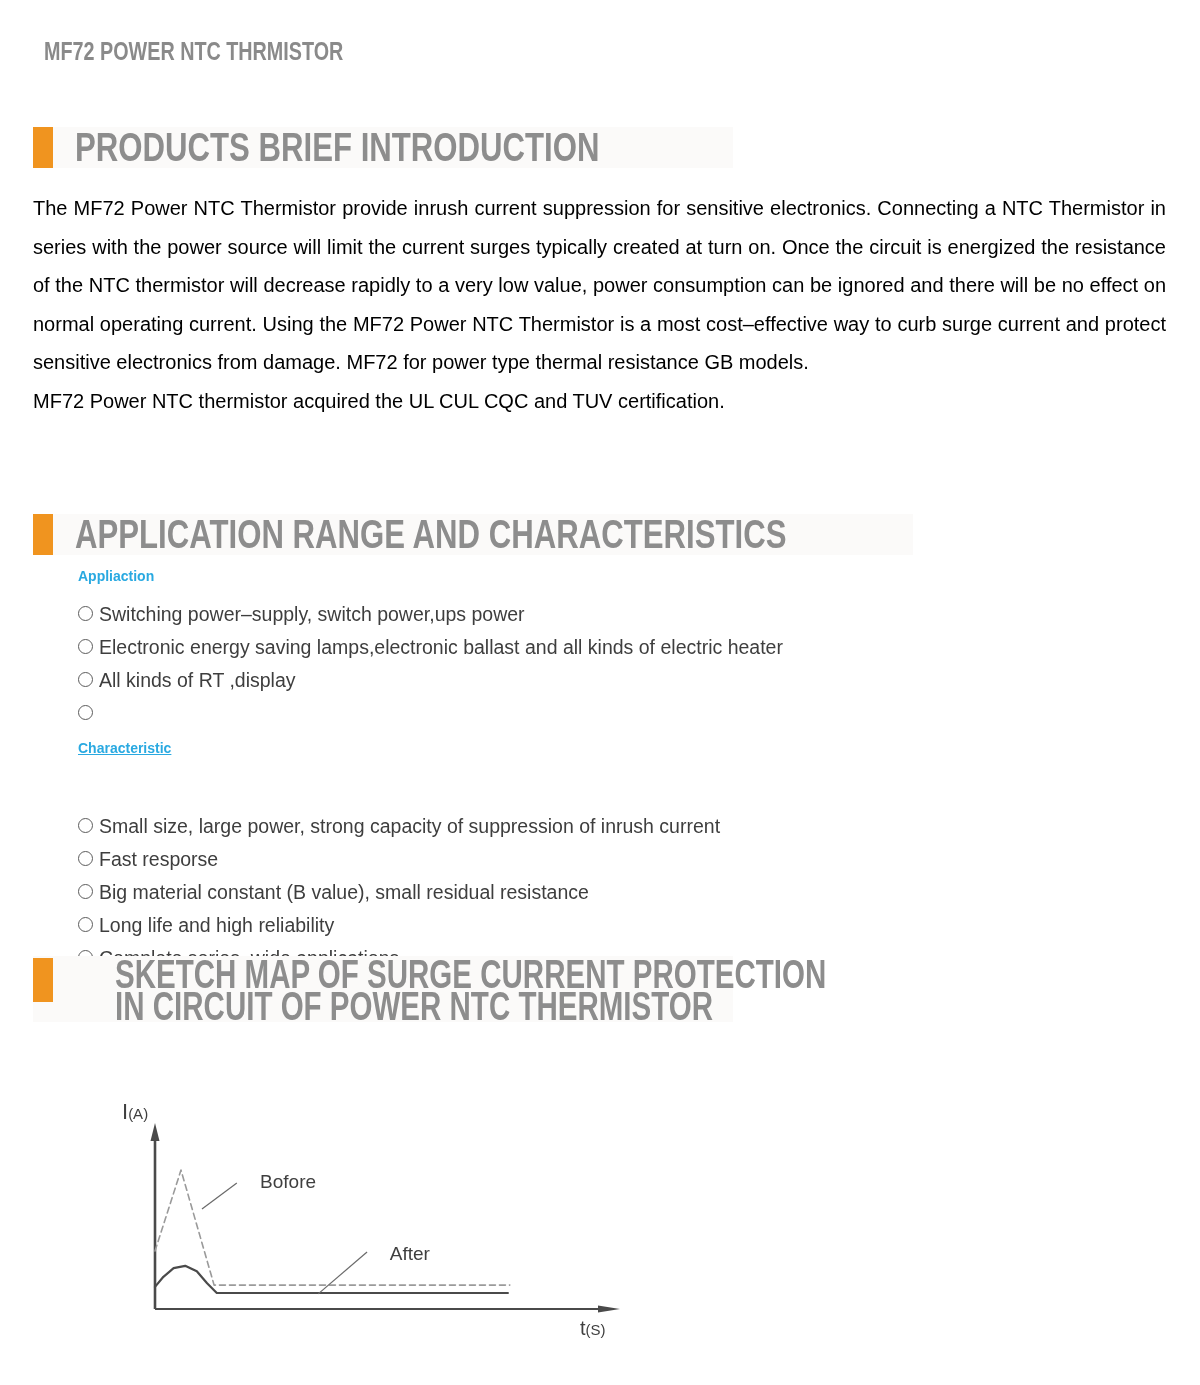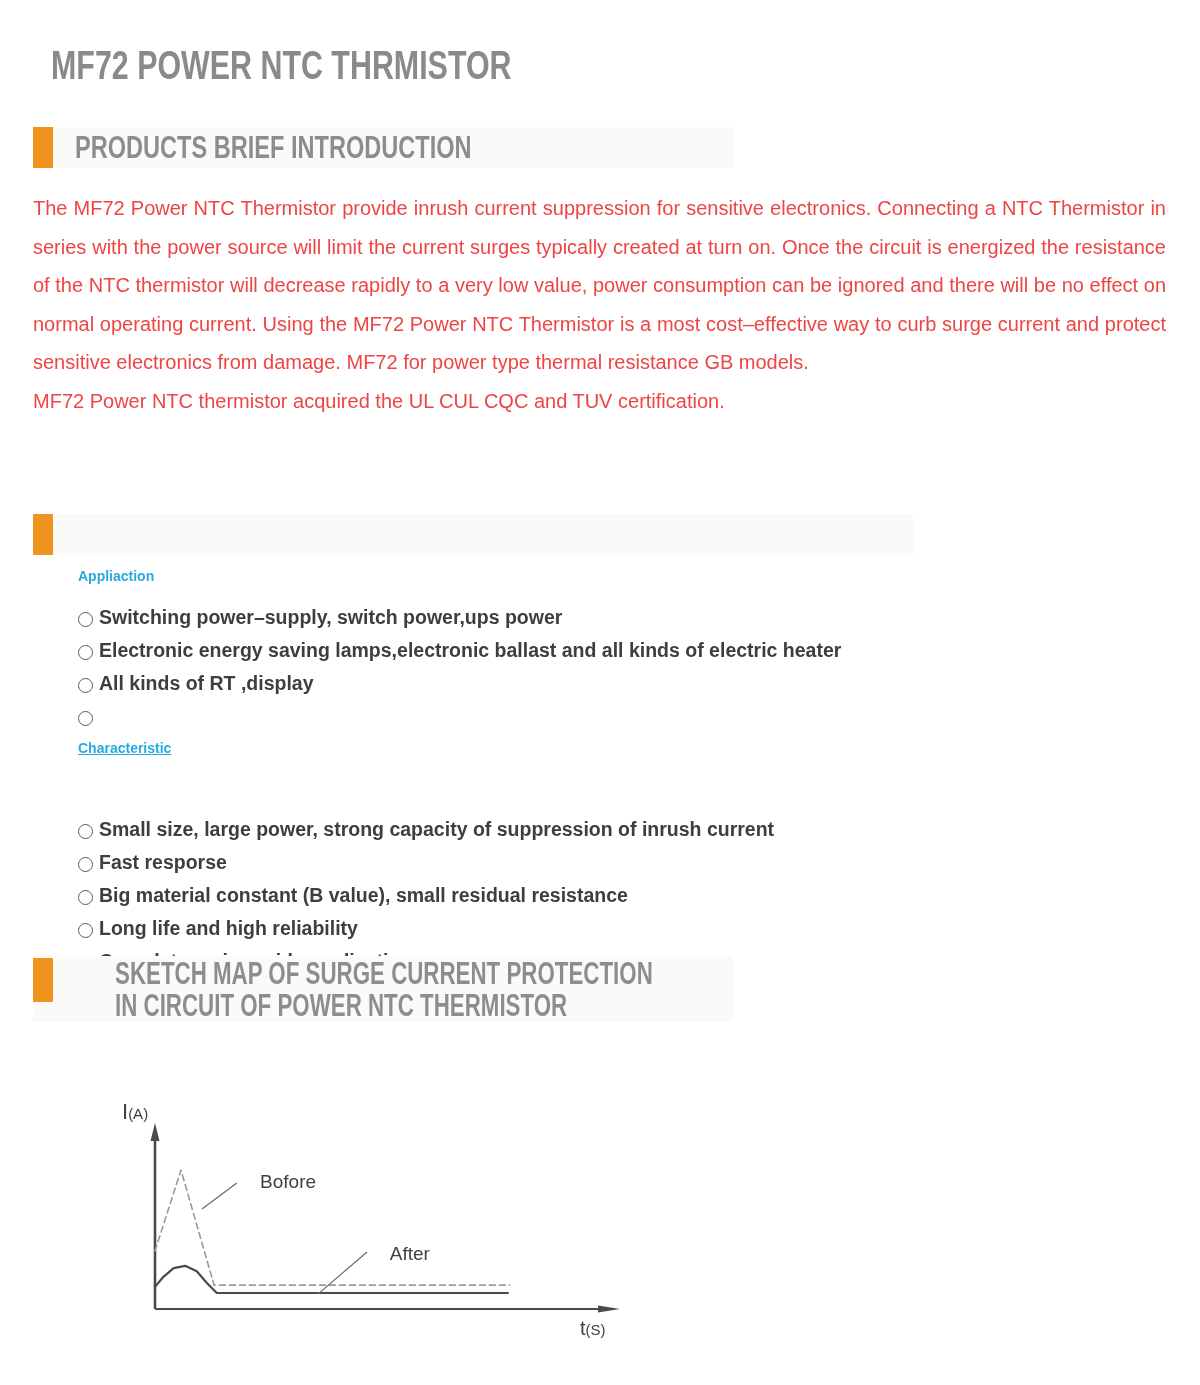--- a/index.html
+++ b/index.html
@@ -5,54 +5,53 @@
   html,body{margin:0;padding:0;background:#ffffff;}
   .page{
     position:relative;
     width:1200px;height:1385px;
     background:#ffffff;
     font-family:"Liberation Sans", sans-serif;
     overflow:hidden;
   }
   
   .page-title{
-    position:absolute;left:36px;top:28px;margin:15px;
-    font-size:40px;font-weight:bold;color:#8a8a8a;
+    position:absolute;left:36px;top:28px;margin:8px;
+    font-size:26px;font-weight:bold;color:#8a8a8a;
     white-space:nowrap;
   }
   .cond{display:inline-block;transform:scaleX(0.76);transform-origin:0 50%;white-space:nowrap;}
   .cond2{display:inline-block;transform:scaleX(0.72);transform-origin:0 0;white-space:nowrap;}
   
   .sec-head{position:absolute;left:33px;display:flex;align-items:flex-start;background:#fbfaf9;}
   .bar{width:20px;height:41px;flex:none;margin-right:22px;}
   .sec-head h2{
-    margin:0;font-size:31px;font-weight:bold;color:#8d8d8d;
+    margin:0;font-size:41px;font-weight:bold;color:#8d8d8d;
     line-height:41px;white-space:nowrap;
   }
   .sec-head.two-line .bar{height:44px;margin-top:2px;}
   .sec-head.two-line h2{line-height:32px;padding-top:2px;}
   
   .intro-text{
     position:absolute;left:33px;top:189px;width:1133px;
-    font-size:20px;line-height:38.6px;color:#ef4444;
+    font-size:20px;line-height:38.6px;color:#000000;
   }
   .intro-text p{margin:0;}
   .intro-text .justified{text-align:justify;}
   
   .subhead{
     position:absolute;left:78px;margin:0;
     font-size:14px;font-weight:bold;color:#29a9e1;white-space:nowrap;
   }
   
   .blist{position:absolute;left:78px;margin:0;padding:0;list-style:none;}
   .blist li{
-    display:flex;align-items:center;
+    display:flex;align-items:flex-start;
     height:33px;font-size:19.5px;color:#3e3e3e;line-height:28px;
     white-space:nowrap;
-    font-weight:bold;
   }
   .odot{
     flex:none;width:13px;height:13px;border:1.6px solid #5c5c5c;border-radius:50%;
     margin:6px 6px 0 0;background:transparent;
   }
   
   .chart-wrap{position:absolute;left:100px;top:1093px;width:560px;height:280px;}
   svg text{font-family:"Liberation Sans", sans-serif;}
 </style>
 </head>
@@ -67,20 +66,21 @@
     <h2><span class="cond">PRODUCTS BRIEF INTRODUCTION</span></h2>
   </div>
 
   <div class="intro-text">
     <p class="justified">The MF72 Power NTC Thermistor provide inrush current suppression for sensitive electronics. Connecting a NTC Thermistor in series with the power source will limit the current surges typically created at turn on. Once the circuit is energized the resistance of the NTC thermistor will decrease rapidly to a very low value, power consumption can be ignored and there will be no effect on normal operating current. Using the MF72 Power NTC Thermistor is a most cost–effective way to curb surge current and protect sensitive electronics from damage. MF72 for power type thermal resistance GB models.</p>
     <p>MF72 Power NTC thermistor acquired the UL CUL CQC and TUV certification.</p>
   </div>
 
   <div class="sec-head" style="top:514px;width:880px;">
     <span class="bar" style="background:#f0941f;"></span>
+    <h2><span class="cond">APPLICATION RANGE AND CHARACTERISTICS</span></h2>
   </div>
 
   <h3 class="subhead" style="top:568px;">Appliaction</h3>
   <ul class="blist" style="top:600px;">
     <li>
         <span class="odot"></span>
         <span>Switching power–supply, switch power,ups power</span>
       </li>
     <li>
         <span class="odot"></span>

